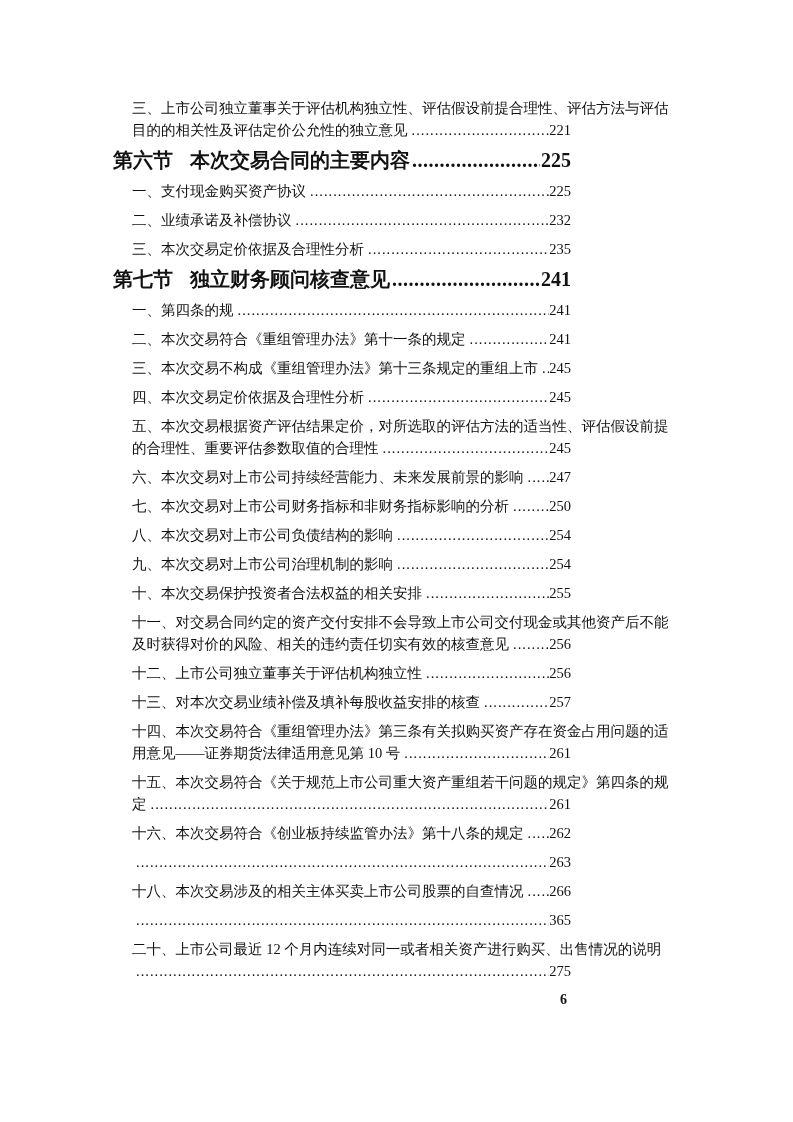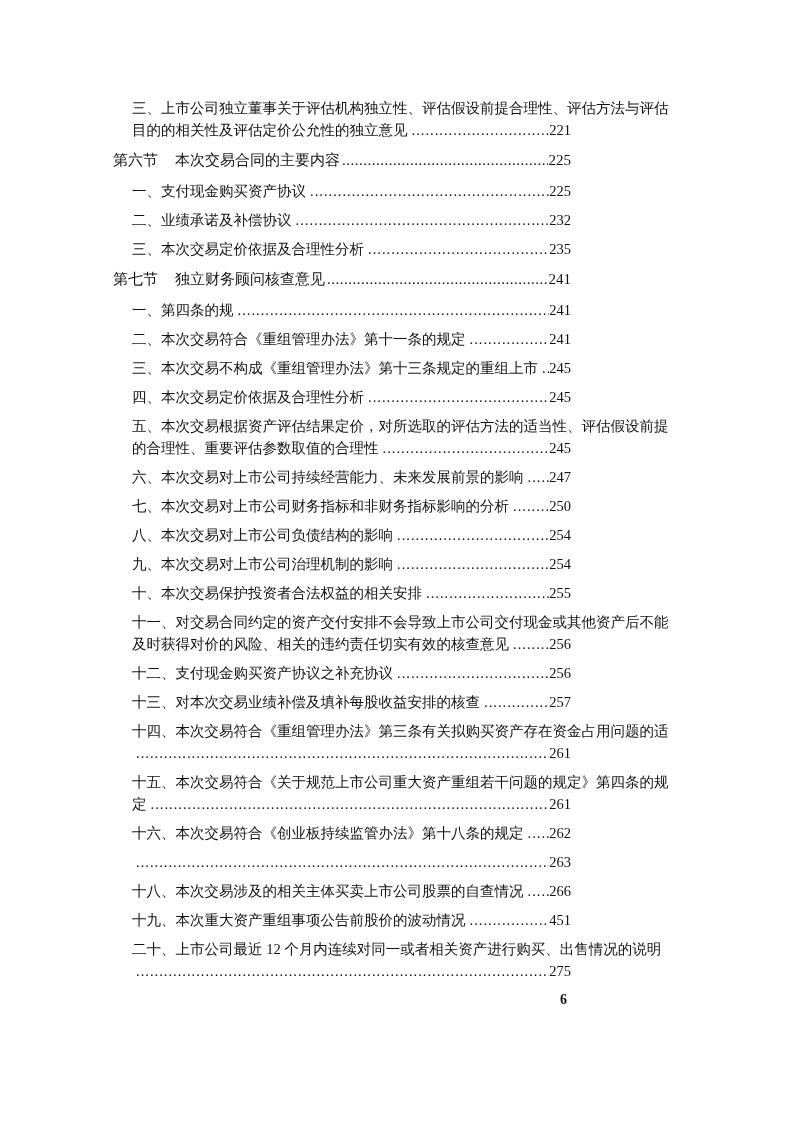--- a/index.html
+++ b/index.html
@@ -25,22 +25,22 @@
   .toc { width: 100%; }
   .entry { margin: 0 0 7px 0; }
   .entry.item {
     padding-left: 19px;
     font-size: 14.5px;
     line-height: 22px;
   }
   .entry.section {
     margin-top: 2px;
     margin-bottom: 8px;
-    font-size: 15px;
-    font-weight: normal;
+    font-size: 20px;
+    font-weight: bold;
     line-height: 24px;
   }
   .line { white-space: nowrap; }
   .flexline {
     display: flex;
     align-items: flex-start;
     white-space: nowrap;
   }
   .txt { flex: 0 0 auto; }
   .sec-no { flex: 0 0 auto; margin-right: 17px; }
@@ -193,35 +193,36 @@
       <div class="entry item">
         <div class="line">十一、对交易合同约定的资产交付安排不会导致上市公司交付现金或其他资产后不能</div>
         <div class="line flexline">
           <span class="txt">及时获得对价的风险、相关的违约责任切实有效的核查意见</span>
           <span class="dots"></span>
           <span class="pg">256</span>
         </div>
       </div>
       <div class="entry item">
         <div class="line flexline">
-          <span class="txt">十二、支付现金购买资产协议之补充协议</span>
+          <span class="txt">十二、上市公司独立董事关于评估机构独立性</span>
           <span class="dots"></span>
           <span class="pg">256</span>
         </div>
       </div>
       <div class="entry item">
         <div class="line flexline">
           <span class="txt">十三、对本次交易业绩补偿及填补每股收益安排的核查</span>
           <span class="dots"></span>
           <span class="pg">257</span>
         </div>
       </div>
       <div class="entry item">
         <div class="line">十四、本次交易符合《重组管理办法》第三条有关拟购买资产存在资金占用问题的适</div>
         <div class="line flexline">
+          <span class="txt">用意见——证券期货法律适用意见第 10 号</span>
           <span class="dots"></span>
           <span class="pg">261</span>
         </div>
       </div>
       <div class="entry item">
         <div class="line">十五、本次交易符合《关于规范上市公司重大资产重组若干问题的规定》第四条的规</div>
         <div class="line flexline">
           <span class="txt">定</span>
           <span class="dots"></span>
           <span class="pg">261</span>
@@ -242,23 +243,22 @@
       </div>
       <div class="entry item">
         <div class="line flexline">
           <span class="txt">十八、本次交易涉及的相关主体买卖上市公司股票的自查情况</span>
           <span class="dots"></span>
           <span class="pg">266</span>
         </div>
       </div>
       <div class="entry item">
         <div class="line flexline">
-          <span class="txt">十九、本次重大资产重组事项公告前股价的波动情况</span>
-          <span class="dots"></span>
-          <span class="pg">451</span>
+          <span class="dots"></span>
+          <span class="pg">365</span>
         </div>
       </div>
       <div class="entry item">
         <div class="line">二十、上市公司最近 12 个月内连续对同一或者相关资产进行购买、出售情况的说明</div>
         <div class="line flexline">
           <span class="txt"></span>
           <span class="dots"></span>
           <span class="pg">275</span>
         </div>
       </div>

